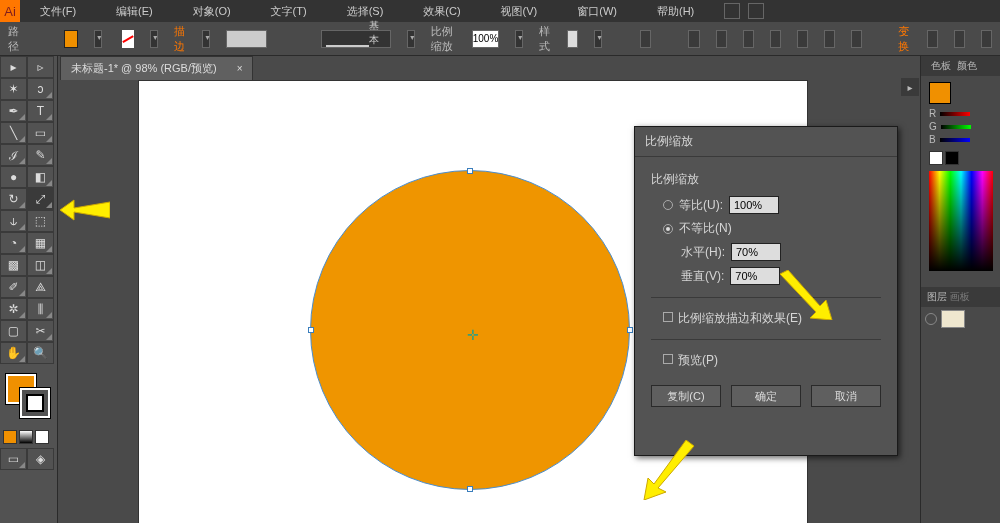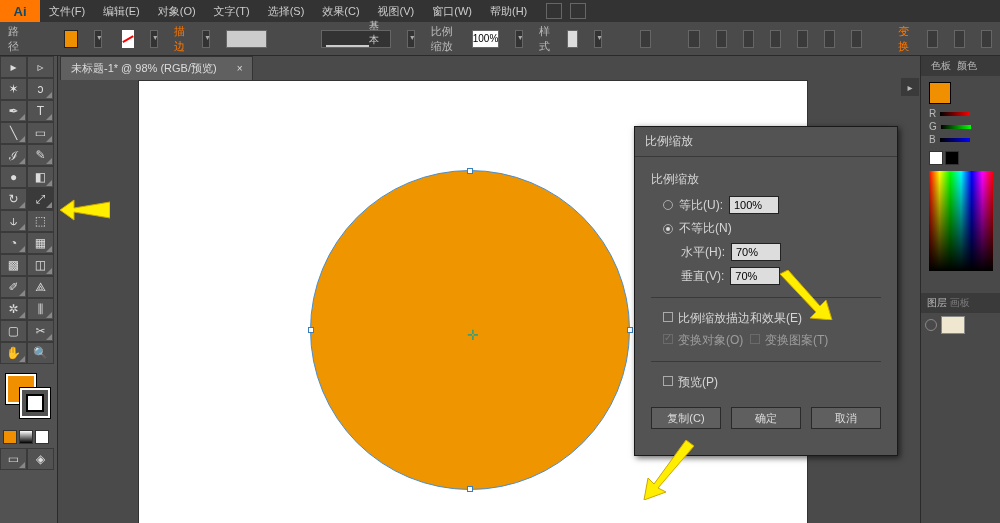--- a/index.html
+++ b/index.html
@@ -1,19 +1,19 @@
 <!DOCTYPE html>
 <html><head>
 <meta charset="utf-8">
 <style>
 *{box-sizing:border-box;margin:0;padding:0;font-family:"Microsoft YaHei",Arial,sans-serif}
 body{width:1000px;height:523px;background:#4a4a4a;overflow:hidden;position:relative}
 .topbar{height:22px;background:#333;display:flex;align-items:center;color:#ccc;font-size:11px}
-.ai-logo{width:40px;height:22px;background:#ff7700;color:#0c4a6e;font-weight:bold;display:flex;align-items:center;justify-content:center;font-size:13px}
-.menu-item{padding:0 9px;cursor:pointer}
+.ai-logo{width:20px;height:22px;background:#ff7700;color:#7f1d1d;font-weight:normal;display:flex;align-items:center;justify-content:center;font-size:13px}
+.menu-item{padding:0 20px;cursor:pointer}
 .menu-icons{margin-left:10px;display:flex;gap:8px}
 .menu-icons span{width:16px;height:16px;display:inline-flex;align-items:center;justify-content:center;border:1px solid #666}
 .optbar{height:34px;background:#4a4a4a;display:flex;align-items:center;padding:0 8px;gap:16px;color:#ccc;font-size:11px;border-bottom:1px solid #2a2a2a}
 .optbar .lbl{color:#bbb}
 .swatch{width:24px;height:18px;background:#f09000;border:1px solid #222}
 .dd{width:12px;height:18px;background:#333;border:1px solid #666;position:relative}
 .dd::after{content:"▾";color:#aaa;font-size:8px;position:absolute;top:2px;left:2px}
 .noicon{width:22px;height:18px;background:#fff;position:relative;margin-left:4px}
 .noicon::after{content:"";position:absolute;left:0;top:8px;right:0;border-top:2px solid red;transform:rotate(-30deg)}
 .orange-txt{color:#ff7700}
@@ -40,38 +40,38 @@
 .stroke-sw .redline{position:absolute;left:2px;top:13px;right:2px;border-top:2px solid red;transform:rotate(-38deg)}
 .mini-row{display:flex;gap:2px;margin-top:-6px;padding-left:3px}
 .mini{width:14px;height:14px;border:1px solid #333}
 .rightpanels{position:absolute;right:0;top:56px;width:80px;height:467px;background:#494949;border-left:1px solid #2a2a2a;color:#bbb;font-size:10px}
 .rp-tabrow{display:flex;height:20px;align-items:center;padding-left:10px;gap:6px;background:#3a3a3a}
 .rp-body{padding:6px 8px}
 .rp-sw{width:22px;height:22px;background:#f09000;border:1px solid #000;display:inline-block}
 .rgb-row{display:flex;align-items:center;gap:4px;margin:2px 0}
 .rgb-sl{width:30px;height:4px;background:linear-gradient(90deg,#000,red)}
 .spectrum{margin-top:6px;width:64px;height:100px;background:linear-gradient(to bottom,rgba(0,0,0,0),#000),linear-gradient(90deg,red,yellow,lime,cyan,blue,magenta,red)}
-.layers-hdr{background:#3a3a3a;padding:3px 6px;margin-top:16px}
+.layers-hdr{background:#3a3a3a;padding:3px 6px;margin-top:10px}
 .layer-row{display:flex;align-items:center;gap:4px;padding:3px 4px}
 .eye{width:12px;height:12px;border:1px solid #888;border-radius:50%}
 .layer-th{width:24px;height:18px;background:#efe7cf;border:1px solid #888}
 .dialog{position:absolute;left:634px;top:126px;width:264px;height:330px;background:#535353;border:1px solid #1a1a1a;box-shadow:2px 2px 6px rgba(0,0,0,.6);color:#d6d6d6;font-size:12px}
 .dlg-title{background:#535353;padding:6px 10px;border-bottom:1px solid #3a3a3a}
 .dlg-body{padding:14px 16px}
 .group-lbl{margin-bottom:8px}
 .radio-row{display:flex;align-items:center;gap:6px;margin:6px 0 6px 12px}
 .radio{width:10px;height:10px;border-radius:50%;border:1px solid #aaa;display:inline-block;position:relative}
 .radio.on::after{content:"";position:absolute;inset:2px;background:#ddd;border-radius:50%}
 .num-in{width:50px;height:18px;background:#ddd;color:#000;border:1px solid #222;display:inline-flex;align-items:center;padding:0 4px;font-size:11px}
 .subrow{margin-left:30px;display:flex;align-items:center;gap:6px;margin-top:6px}
 .sep{border-top:1px solid #3a3a3a;margin:12px 0}
 .chk{width:10px;height:10px;border:1px solid #aaa;display:inline-block;position:relative;margin-right:5px}
 .chk.on::after{content:"✓";position:absolute;top:-3px;left:0;font-size:10px;color:#ccc}
 .chk.dis{opacity:.5}
-.opt-row{margin:5px 0 5px 12px}
+.opt-row{margin:12px 0 5px 12px}
 .dlg-btns{display:flex;gap:10px;justify-content:center;margin-top:16px}
 .dlg-btn{width:72px;height:22px;background:#5f5f5f;border:1px solid #2a2a2a;color:#ddd;display:flex;align-items:center;justify-content:center;font-size:11px;cursor:pointer}
 .arrow-y{position:absolute;pointer-events:none}
 </style>
 </head>
 <body>
 
 <div class="topbar">
   <div class="ai-logo">Ai</div>
   <div class="menu-item">文件(F)</div>
@@ -268,21 +268,20 @@
     <div class="subrow">
       <span>水平(H):</span>
       <span class="num-in">70%</span>
     </div>
     <div class="subrow">
       <span>垂直(V):</span>
       <span class="num-in">70%</span>
     </div>
     <div class="sep"></div>
     <div class="opt-row"><span class="chk"></span><span>比例缩放描边和效果(E)</span></div>
-    <div class="opt-row" style="opacity:.55"><span class="chk on dis"></span><span>变换对象(O)</span>&nbsp;&nbsp;<span class="chk dis"></span><span>变换图案(T)</span></div>
     <div class="sep"></div>
     <div class="opt-row"><span class="chk"></span><span>预览(P)</span></div>
     <div class="dlg-btns">
       <div class="dlg-btn">复制(C)</div>
       <div class="dlg-btn">确定</div>
       <div class="dlg-btn">取消</div>
     </div>
   </div>
 </div>
 

